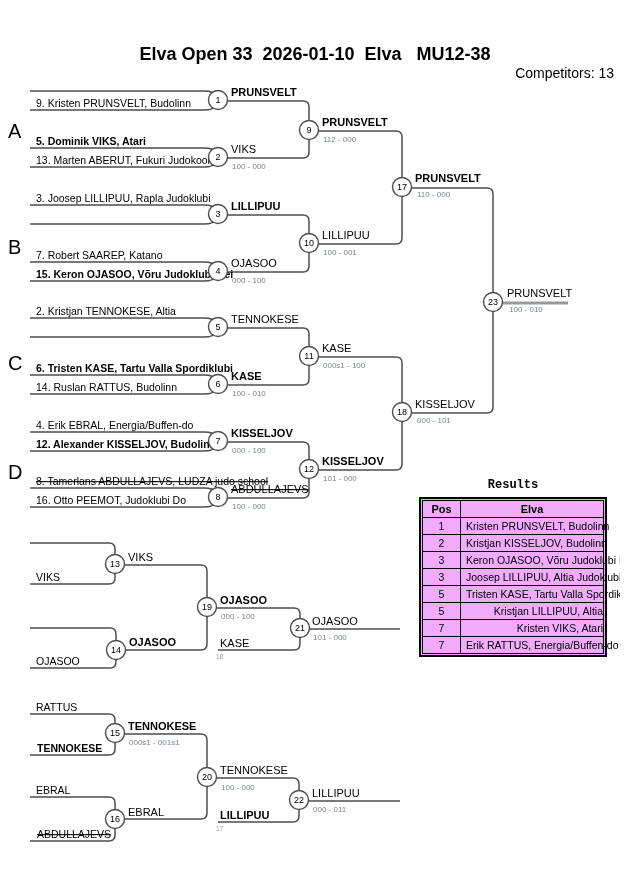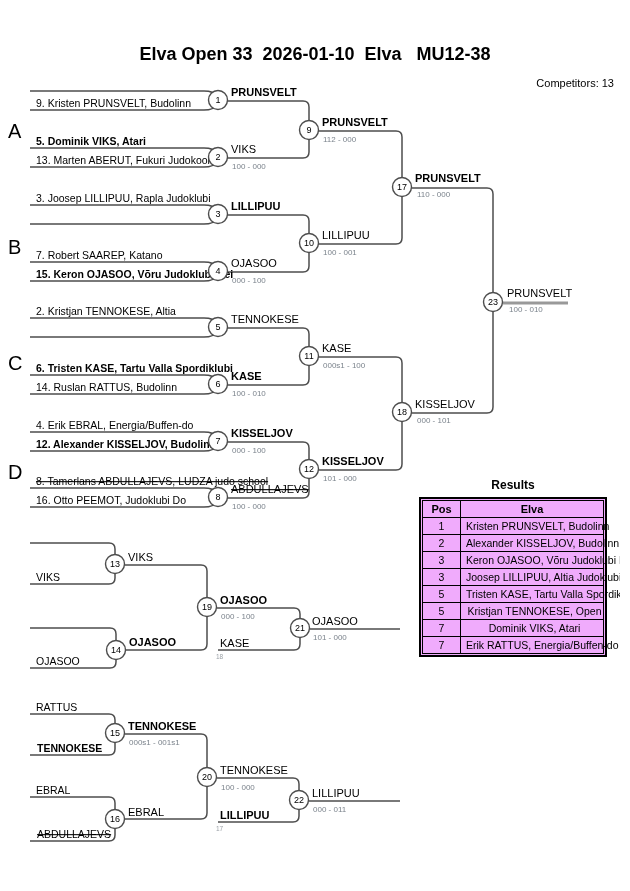--- a/index.html
+++ b/index.html
@@ -1,42 +1,42 @@
 <!DOCTYPE html>
 <html><head>
 <meta charset="utf-8">
 <style>
   html,body{margin:0;padding:0;background:#fff;}
   #page{position:relative;width:620px;height:891px;background:#fff;overflow:hidden;
         font-family:"Liberation Sans",sans-serif;color:#000;}
   #title{position:absolute;left:0;top:44px;width:630px;text-align:center;
          font-size:18px;font-weight:bold;white-space:pre;}
-  #competitors{position:absolute;right:6px;top:77px;font-size:11px;}
+  #competitors{position:absolute;right:6px;top:65px;font-size:14px;}
   svg{position:absolute;left:0;top:0;}
   svg text{font-family:"Liberation Sans",sans-serif;fill:#000;}
   .name{font-size:10.5px;}
   .w{font-size:11px;}
   .b{font-weight:bold;}
   .strike{text-decoration:line-through;}
   .sc{font-size:8px;fill:#7b838c;}
   .tiny{font-size:6.5px;fill:#9aa0a6;}
   .cnum{font-size:9px;text-anchor:middle;}
   .sec{font-size:20px;}
   .lines{fill:none;stroke:#4d4d4d;stroke-width:1.5;}
   .finalline{fill:none;stroke:#999;stroke-width:3;}
   circle.match{fill:#fff;stroke:#4d4d4d;stroke-width:1.4;}
   .results{position:absolute;left:419px;top:478px;width:188px;}
-  .results-title{text-align:center;font-weight:bold;font-size:12px;margin-bottom:5px;}
+  .results-title{text-align:center;font-weight:bold;font-size:12px;margin-bottom:5px;font-family:Liberation Mono, monospace;}
   .results-box{border:2px solid #000;padding:1px;background:#f0abfc;}
   .results-box table{border-collapse:collapse;table-layout:fixed;width:100%;border:1px solid #000;}
   .results-box th,.results-box td{border:1px solid #000;height:16px;line-height:16px;
       font-size:10.5px;padding:0;white-space:nowrap;overflow:visible;}
   .results-box th{font-size:11px;font-weight:bold;text-align:center;}
   td.pos{text-align:center;}
-  td.nm{padding-left:5px;text-align:center;}
+  td.nm{padding-left:5px;text-align:right;}
 </style>
 </head>
 <body>
 
 <div id="page">
 
   <div id="title">Elva Open 33  2026-01-10  Elva   MU12-38</div>
   <div id="competitors">Competitors: 13</div>
 
   <svg width="630" height="891" viewBox="0 0 630 891">
@@ -252,41 +252,41 @@
             <tr>
           <th>Pos</th>
           <th>Elva</th>
         </tr>
         <tr>
               <td class="pos">1</td>
               <td class="nm">Kristen PRUNSVELT, Budolinn</td>
             </tr>
         <tr>
               <td class="pos">2</td>
-              <td class="nm">Alexander KISSELJOV, Budolinn</td>
+              <td class="nm">Kristjan KISSELJOV, Budolinn</td>
             </tr>
         <tr>
               <td class="pos">3</td>
               <td class="nm">Keron OJASOO, Võru Judoklubi Rei</td>
             </tr>
         <tr>
               <td class="pos">3</td>
               <td class="nm">Joosep LILLIPUU, Altia Judoklubi</td>
             </tr>
         <tr>
               <td class="pos">5</td>
               <td class="nm">Tristen KASE, Tartu Valla Spordiklubi</td>
             </tr>
         <tr>
               <td class="pos">5</td>
-              <td class="nm">Kristjan TENNOKESE, Open</td>
+              <td class="nm">Kristjan LILLIPUU, Altia</td>
             </tr>
         <tr>
               <td class="pos">7</td>
-              <td class="nm">Dominik  VIKS, Atari</td>
+              <td class="nm">Kristen  VIKS, Atari</td>
             </tr>
         <tr>
               <td class="pos">7</td>
               <td class="nm">Erik RATTUS, Energia/Buffen-do</td>
             </tr>
       </tbody>
         </table>
     </div>
   </div>
 

